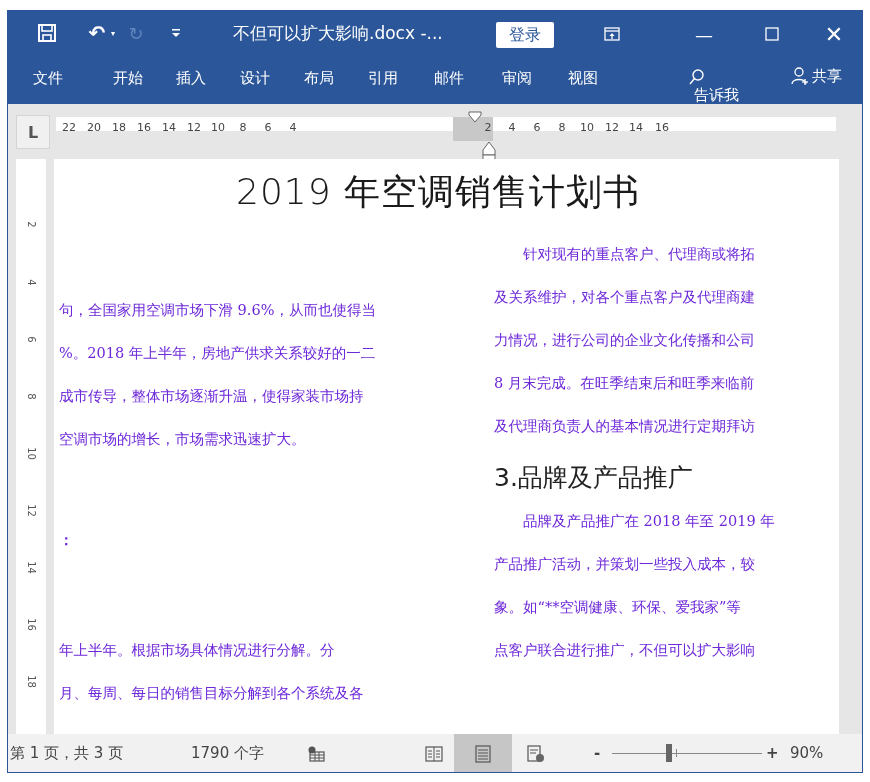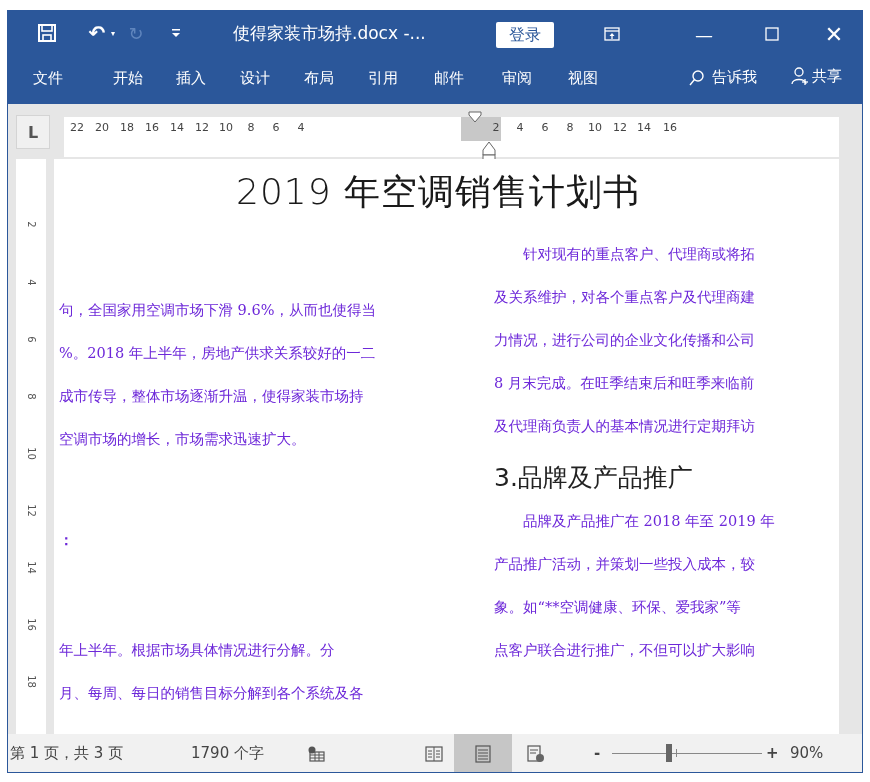--- a/index.html
+++ b/index.html
@@ -22,27 +22,27 @@
     border-radius: 2px; font-size: 16px; display: flex; align-items: center; justify-content: center; }
   .win-btn { position: absolute; top: 8px; width: 40px; height: 30px; display: flex; align-items: center; justify-content: center; color: #fff; }
   .win-ribbon { left: 584px; }
   .win-min { left: 676px; font-size: 18px; }
   .win-max { left: 744px; }
   .win-close { left: 806px; font-size: 22px; }
 
   
   .tabs { position: absolute; left: 0; top: 45px; width: 100%; height: 48px; background: #2b579a; }
   .tab { position: absolute; top: 13px; font-size: 15px; color: #fff; white-space: nowrap; text-align: center; }
-  .tellme { position: absolute; top: 12px; left: 680px; display: flex; align-items: center; color: #fff; font-size: 15px; }
+  .tellme { position: absolute; top: 12px; left: 680px; display: flex; color: #fff; font-size: 15px; flex-direction: column; }
   .share { position: absolute; top: 10px; left: 782px; display: flex; align-items: center; color: #fff; font-size: 15px; }
 
   
   .ruler-corner { position: absolute; left: 8px; top: 104px; width: 34px; height: 34px; background: #f0f0f0;
     border: 1px solid #d4d4d4; font-size: 16px; color: #555; display: flex; align-items: center; justify-content: center; font-weight: bold; }
-  .hruler { position: absolute; left: 56px; top: 106px; width: 780px; height: 40px; background: #fff; }
+  .hruler { position: absolute; left: 48px; top: 106px; width: 780px; height: 14px; background: #fff; }
   .hruler .tick { position: absolute; top: 4px; font-size: 11px; color: #444; transform: translateX(-50%); }
   .hruler .margin-shade { position: absolute; left: 397px; top: 0; width: 40px; height: 24px; background: #c8c8c8; }
   .indent-top { position: absolute; left: 460px; top: 100px; width: 14px; height: 12px; }
   .indent-bottom { position: absolute; left: 474px; top: 127px; width: 14px; height: 26px; }
 
   .vruler { position: absolute; left: 8px; top: 148px; width: 30px; height: 575px; background: #fff; }
   .vruler .vt { position: absolute; left: 4px; font-size: 10px; color: #555; transform: rotate(90deg); width: 22px; text-align: center; }
 
   
   .page { position: absolute; left: 46px; top: 148px; width: 785px; height: 575px; background: #fff; overflow: hidden; }
@@ -77,21 +77,21 @@
     </div>
     <div class="qa-icon qa-undo">↶</div>
     <div class="qa-icon qa-undo-dd">▾</div>
     <div class="qa-icon qa-redo">↻</div>
     <div class="qa-icon qa-custom">
       <svg width="10" height="12" viewBox="0 0 10 12">
           <rect x="1" y="2" width="8" height="1.5" fill="#fff"></rect>
           <path d="M1 6 L9 6 L5 10 Z" fill="#fff"></path>
         </svg>
     </div>
-    <div class="doc-title">使得家装市场持.docx -...</div>
+    <div class="doc-title">不但可以扩大影响.docx -...</div>
     <div class="login-btn">登录</div>
     <div class="win-btn win-ribbon">
       <svg width="16" height="14" viewBox="0 0 16 14">
           <rect x="1" y="1" width="14" height="12" fill="none" stroke="#fff" stroke-width="1.3"></rect>
           <line x1="1" y1="4" x2="15" y2="4" stroke="#fff" stroke-width="1.3"></line>
           <path d="M8 6 L5.5 9 L10.5 9 Z" fill="#fff"></path>
           <line x1="8" y1="8" x2="8" y2="12" stroke="#fff" stroke-width="1.3"></line>
         </svg>
     </div>
     <div class="win-btn win-min">—</div>

